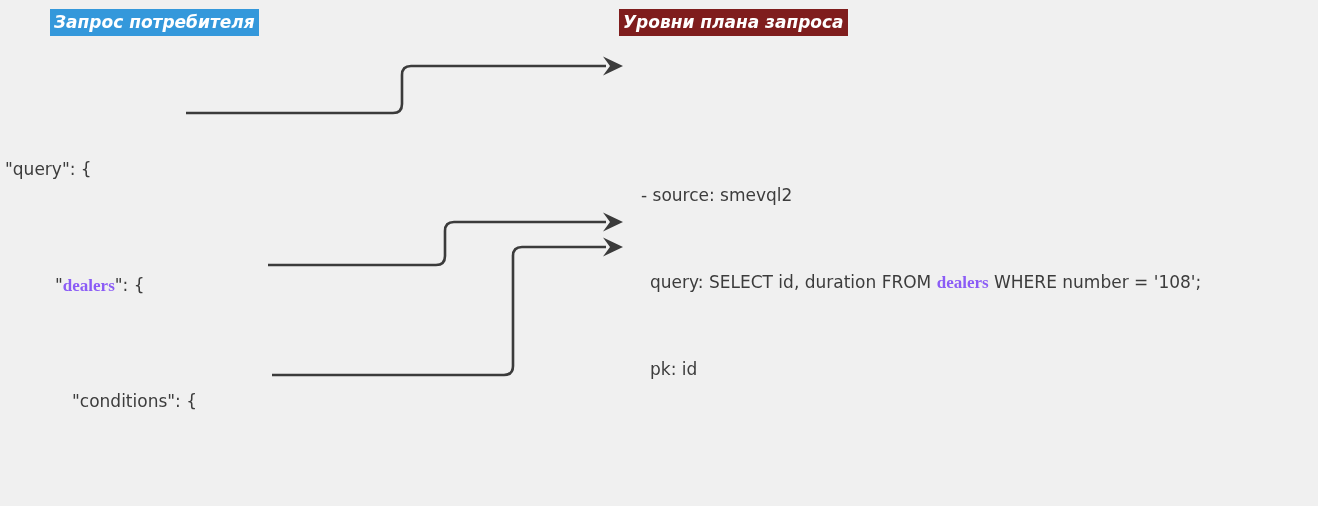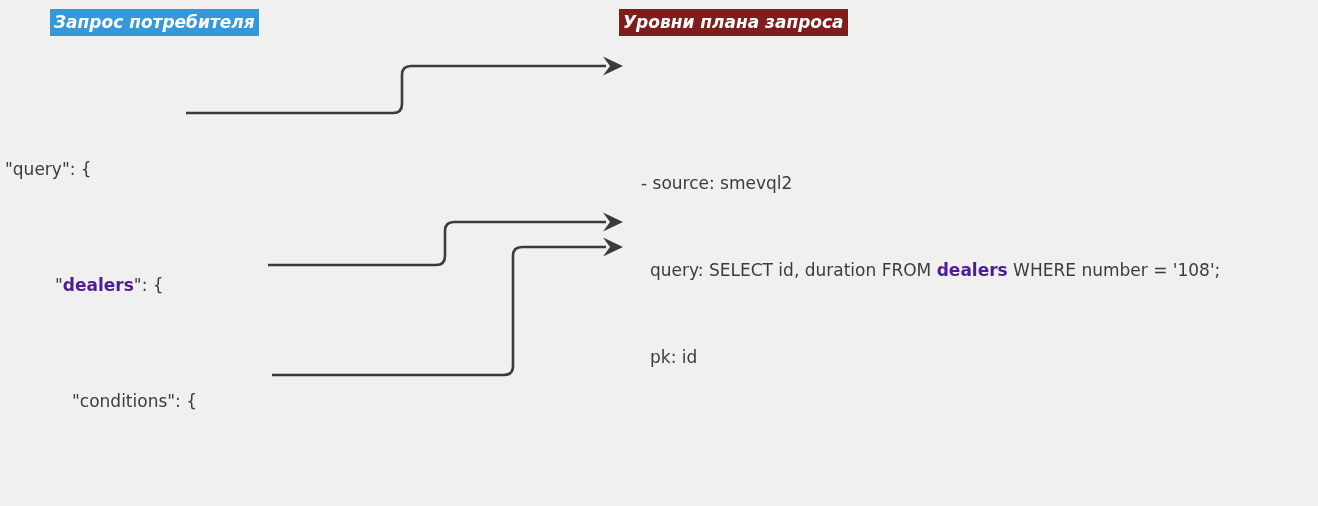--- a/index.html
+++ b/index.html
@@ -44,36 +44,36 @@
     position: absolute;
     font-size: 17px;
     line-height: 29px;
     white-space: pre;
     color: #3c3c3c;
   }
   #left-col  { left: 5px;   top: 68px; }
   #right-col { left: 633px; top: 53px; }
 
   .ln { height: 29px; white-space: pre; }
-  .b  { font-weight: bold; color: #4c1d95; }
+  .b  { font-weight: bold; color: #8b5cf6; font-family: Liberation Serif, serif; }
 
   .lvl {
     font-weight: bold;
     color: #1a1a1a;
     font-size: 17px;
   }
 
   
   .i0 { padding-left: 0px;  }
   .i1 { padding-left: 50px; }
   .i2 { padding-left: 67px; }
   .i3 { padding-left: 88px; }
 
   .r0 { padding-left: 0px;  }
-  .r1 { padding-left: 8px;  }
+  .r1 { padding-left: 8px; margin-top: 12px;  }
   .r2 { padding-left: 17px; }
 
   
   svg.conn {
     position: absolute;
     left: 0;
     top: 0;
     width: 1318px;
     height: 506px;
     overflow: visible;

